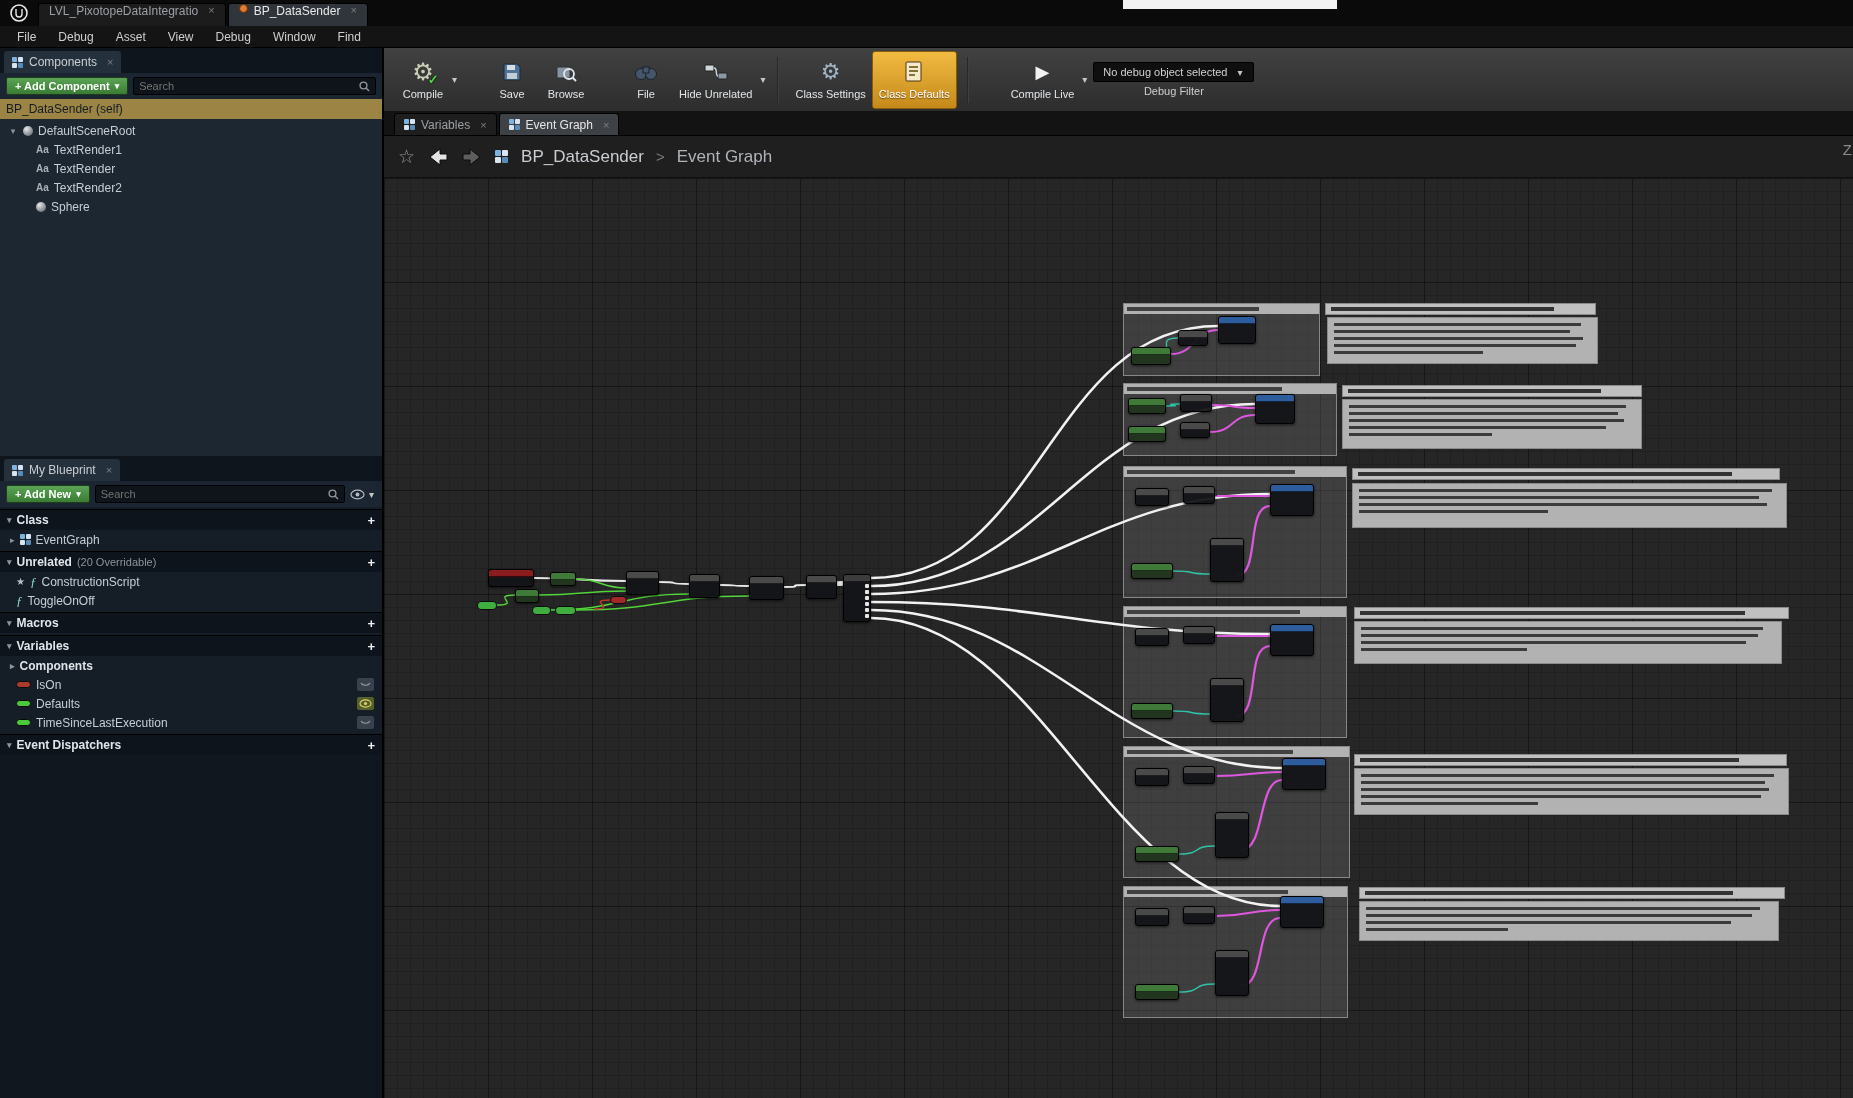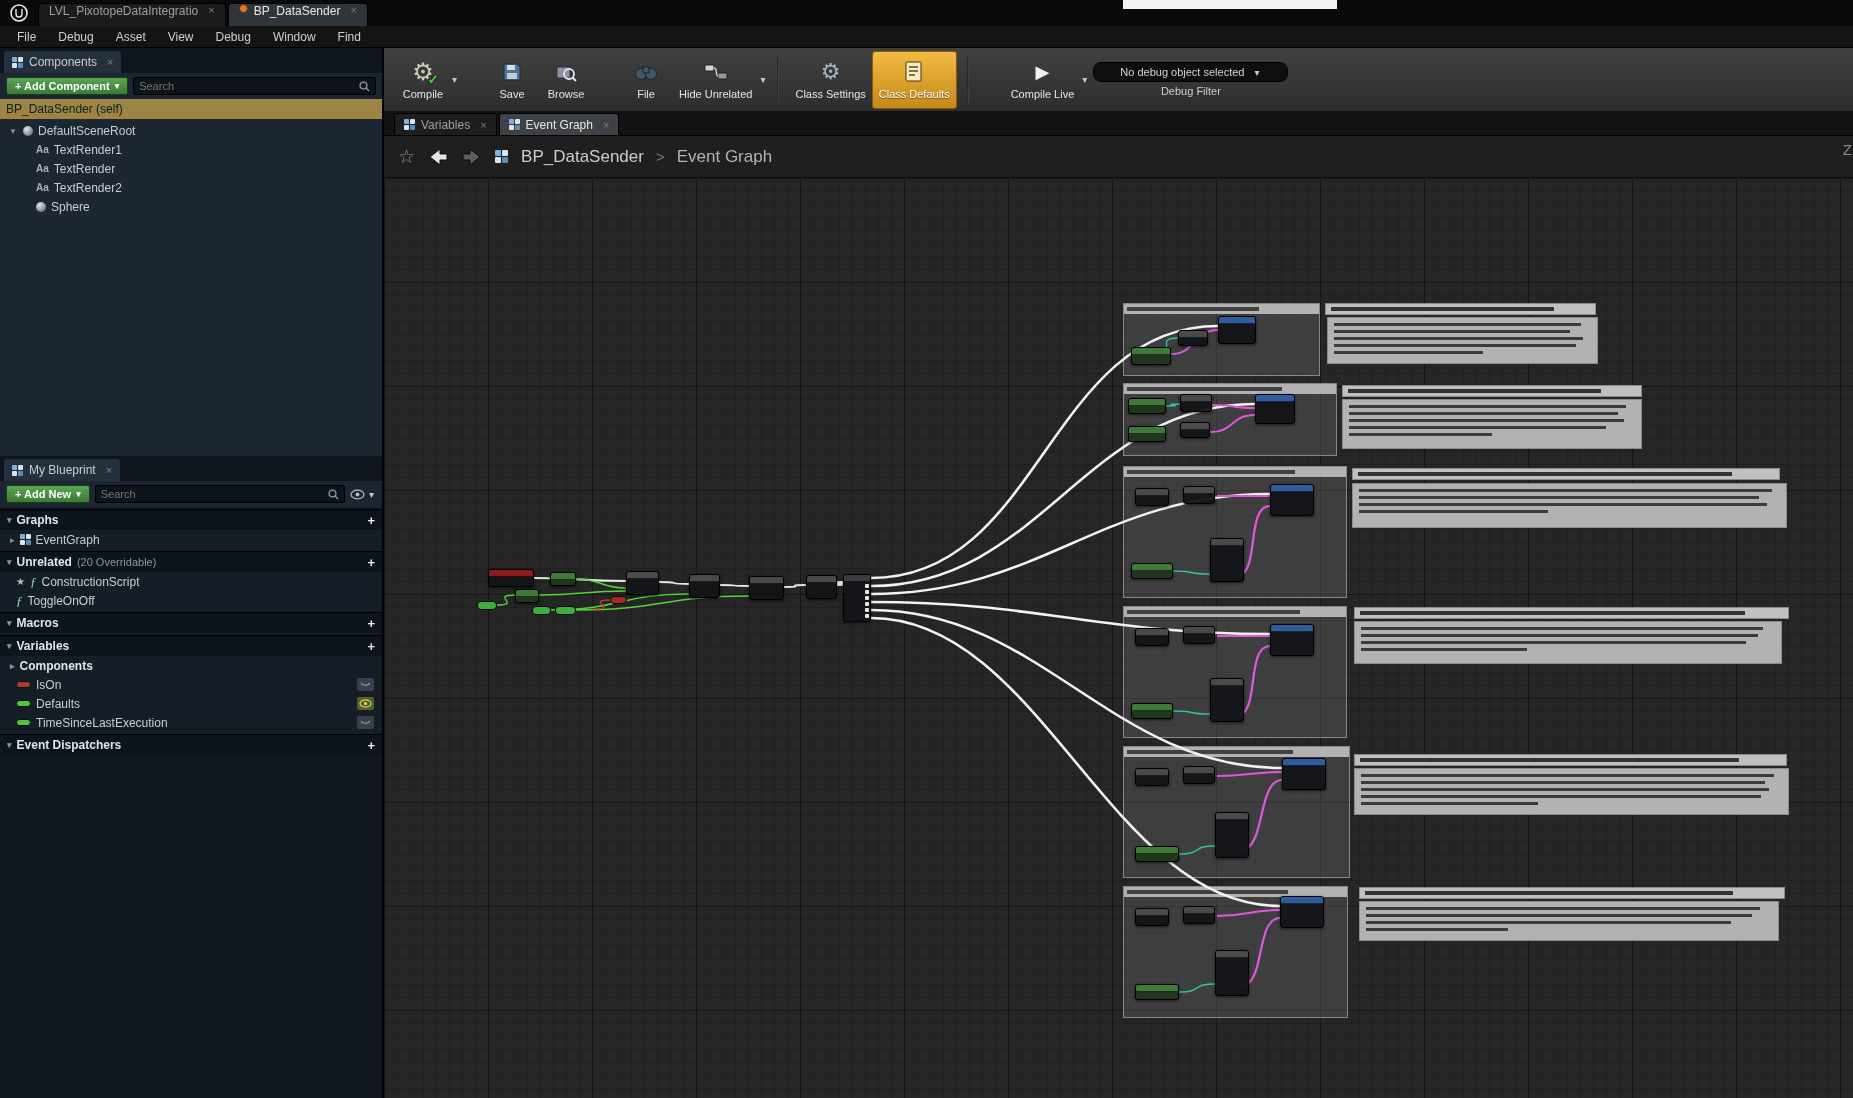--- a/index.html
+++ b/index.html
@@ -73,22 +73,22 @@
   .tb-caret{color:#c6c6c6;font-size:10px;align-self:center;margin:0 2px}
   .tb-sep{width:2px;height:46px;margin:0 10px;background:linear-gradient(90deg,#1c1c1c,#4c4c4c);flex:none}
   .tb-gap{width:26px;flex:none}
   .gear{font-size:24px;color:#c9cfb4;line-height:24px}
   .gear.blue{color:#a3b6c6;font-size:22px}
   .check{position:absolute;right:-5px;bottom:-2px;color:#49d83a;font-size:13px;font-weight:bold;text-shadow:0 0 2px #000}
   .cdef{background:linear-gradient(#f2bb41,#c5891a);border:1px solid #8a5c0a;border-radius:3px;color:#fff;
         text-shadow:0 1px 1px rgba(0,0,0,.5)}
   .play-glyph{color:#f2f2f2;font-size:18px}
   .debug-group{display:flex;flex-direction:column;align-items:center;gap:3px;margin-left:4px}
-  .debug-select{display:flex;align-items:center;gap:8px;background:#0f0f0f;border:1px solid #000;border-radius:8px;
-                color:#d2d2d2;font-size:11px;padding:3px 26px}
+  .debug-select{display:flex;align-items:center;gap:8px;background:#0f0f0f;border:1px solid #000;border-radius:2px;
+                color:#d2d2d2;font-size:11px;padding:3px 9px}
   .debug-label{font-size:11px;color:#cfcfcf}
 
   .gtabrow{height:24px;background:#131313;display:flex;align-items:flex-end;padding-left:10px;gap:2px;
            border-bottom:1px solid #000;flex:none}
   .gtab{height:22px;display:flex;align-items:center;gap:6px;padding:0 9px;background:#1e1e1e;color:#9aa0a6;
         border-radius:3px 3px 0 0;border:1px solid #000;border-bottom:none}
   .gtab.active{background:#3e4247;color:#e6e6e6}
 
   .crumbbar{height:42px;background:#1f1f1f;display:flex;align-items:center;gap:12px;padding:0 14px;
             border-bottom:1px solid #101010;position:relative;flex:none}
@@ -237,21 +237,21 @@
             <svg width="15" height="11">
               <ellipse cx="7.5" cy="5.5" rx="6.5" ry="4.4" fill="none" stroke="#b6bcc2" stroke-width="1.2"></ellipse>
               <circle cx="7.5" cy="5.5" r="1.9" fill="#b6bcc2"></circle>
               </svg>
             <span class="tb-caret">▾</span>
           </span>
         </div>
 
         <div class="section-h">
           <span class="sc">▾</span>
-          <span>Graphs</span>
+          <span>Class</span>
           <span class="plus">+</span>
         </div>
         <div class="item-row" style="padding-left:10px">
           <span class="sc" style="color:#8d949b;font-size:9px">▸</span>
           <span class="grid4">
               <b></b>
               <b></b>
               <b></b>
               <b></b>
             </span>

